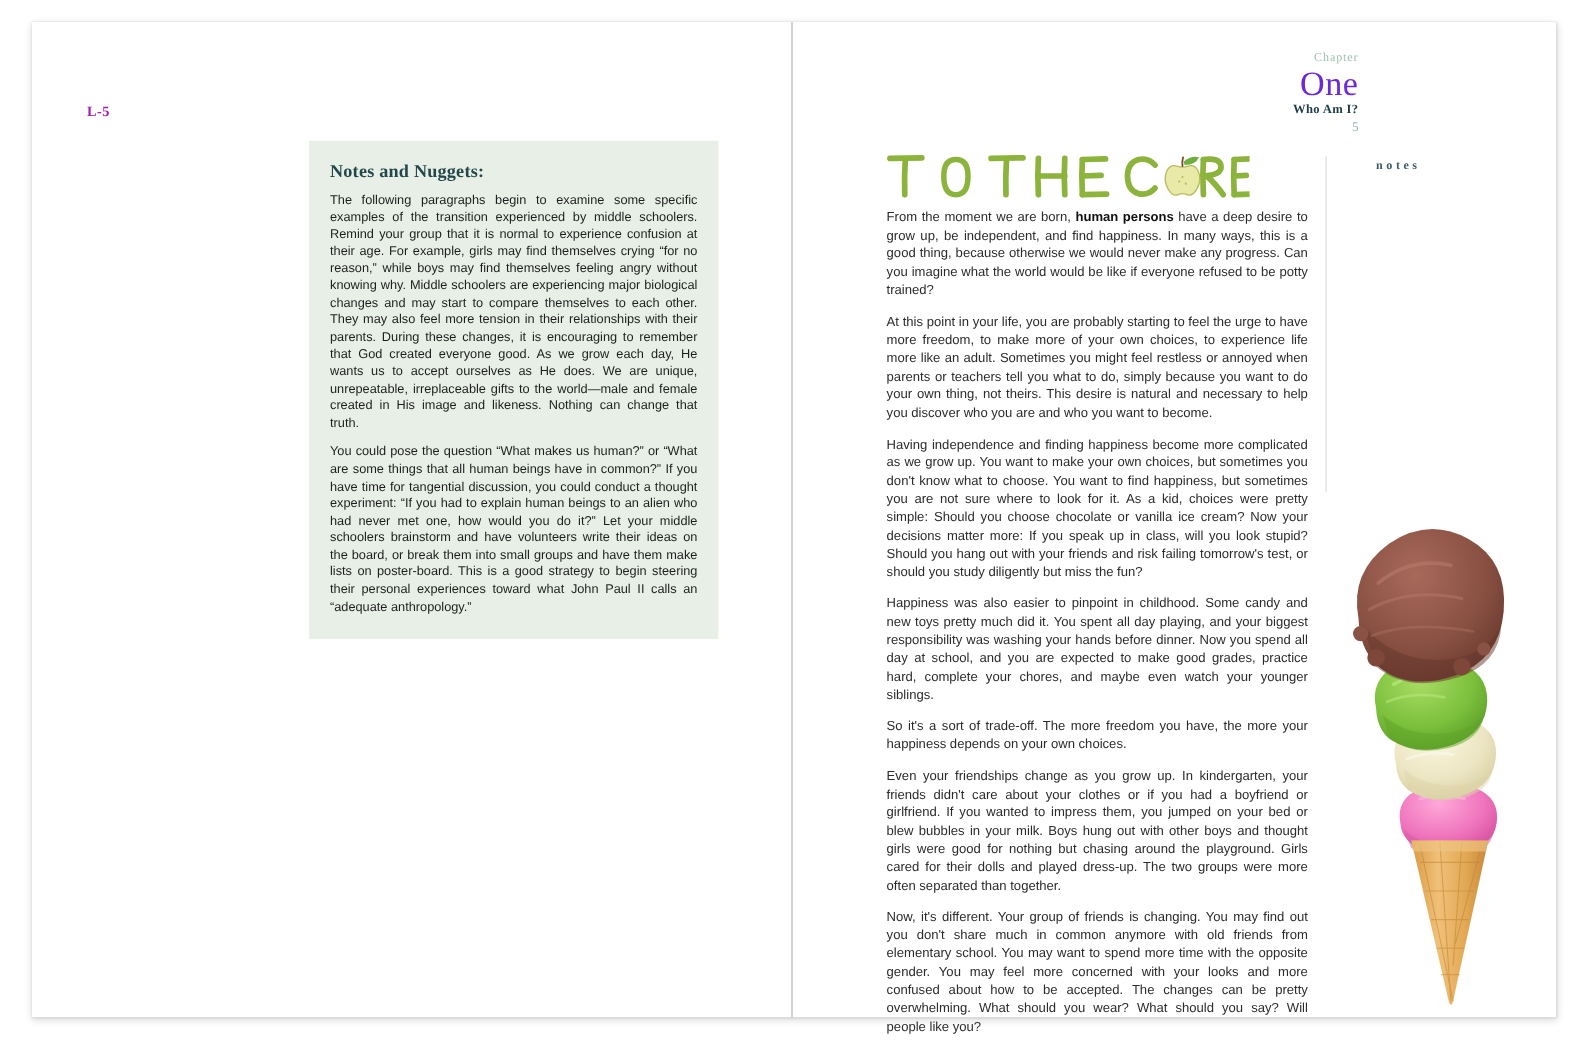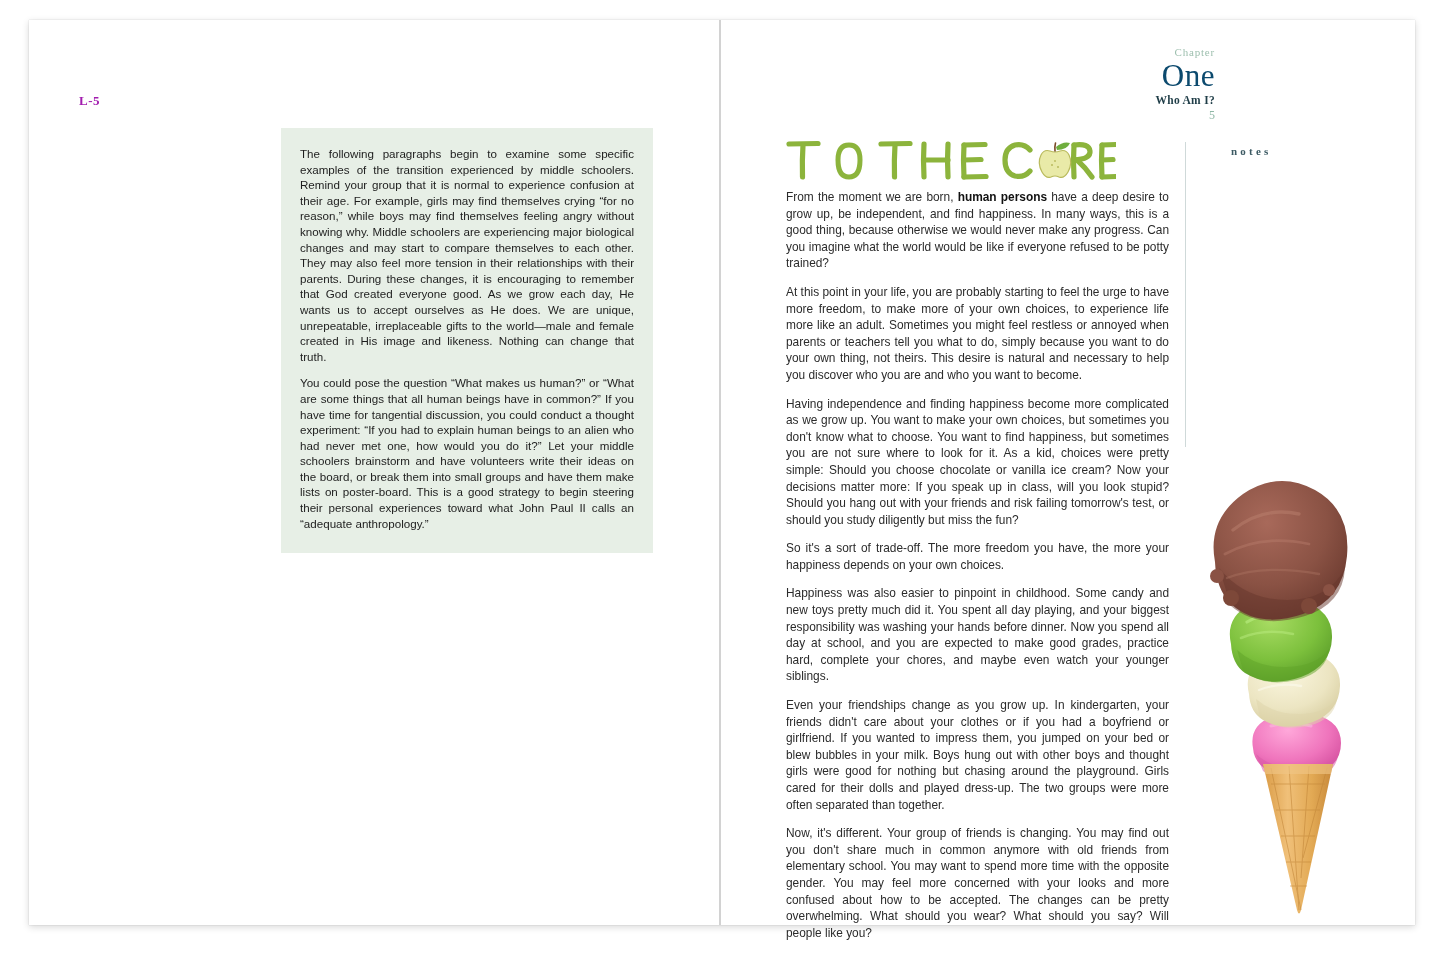--- a/index.html
+++ b/index.html
@@ -74,41 +74,41 @@
     line-height: 15.6px;
     color: #1d1d1d;
     text-align: justify;
     margin-bottom: 11px;
   }
   .nn-p:last-child { margin-bottom: 0; }
 
   
   #page-right {
     position: absolute;
-    left: 672px; top: 0;
+    left: 692px; top: 0;
     width: 570px; height: 905px;
   }
 
   
   #chapter-block {
     position: absolute;
     right: 56px;
     top: 26px;
     text-align: right;
     font-family: "Liberation Serif", serif;
   }
   #chapter-kicker {
     font-size: 11px;
     color: #9dbfae;
     letter-spacing: 0.8px;
     line-height: 13px;
   }
   #chapter-number {
     font-size: 31px;
-    color: #0c4a6e;
+    color: #6d28d9;
     line-height: 33px;
     letter-spacing: 0.5px;
   }
   #chapter-subtitle {
     font-size: 11.5px;
     font-weight: bold;
     color: #1f3d47;
     letter-spacing: 0.3px;
     line-height: 16px;
   }
@@ -188,20 +188,21 @@
 </head>
 <body>
 
 <div id="spread">
 
   <div id="page-left">
 
     <div id="folio-left">L-5</div>
 
     <div id="notes-box">
+      <div id="notes-heading">Notes and Nuggets:</div>
       <p class="nn-p">The following paragraphs begin to examine some specific examples of the transition experienced by middle schoolers. Remind your group that it is normal to experience confusion at their age. For example, girls may find themselves crying “for no reason,” while boys may find themselves feeling angry without knowing why. Middle schoolers are experiencing major biological changes and may start to compare themselves to each other. They may also feel more tension in their relationships with their parents. During these changes, it is encouraging to remember that God created everyone good. As we grow each day, He wants us to accept ourselves as He does. We are unique, unrepeatable, irreplaceable gifts to the world—male and female created in His image and likeness. Nothing can change that truth.</p>
       <p class="nn-p">You could pose the question “What makes us human?” or “What are some things that all human beings have in common?” If you have time for tangential discussion, you could conduct a thought experiment: “If you had to explain human beings to an alien who had never met one, how would you do it?” Let your middle schoolers brainstorm and have volunteers write their ideas on the board, or break them into small groups and have them make lists on poster-board. This is a good strategy to begin steering their personal experiences toward what John Paul II calls an “adequate anthropology.”</p>
     </div>
 
   </div>
 
   <div id="gutter"></div>
 
   <div id="page-right">
 
@@ -260,22 +261,22 @@
     <div id="column-rule"></div>
 
     <div id="notes-label">notes</div>
 
     <div id="body-column">
       <p class="body-p">
         <span>From the moment we are born, </span><b>human persons</b><span> have a deep desire to grow up, be independent, and find happiness. In many ways, this is a good thing, because otherwise we would never make any progress. Can you imagine what the world would be like if everyone refused to be potty trained?</span>
       </p>
       <p class="body-p">At this point in your life, you are probably starting to feel the urge to have more freedom, to make more of your own choices, to experience life more like an adult. Sometimes you might feel restless or annoyed when parents or teachers tell you what to do, simply because you want to do your own thing, not theirs. This desire is natural and necessary to help you discover who you are and who you want to become.</p>
       <p class="body-p">Having independence and finding happiness become more complicated as we grow up. You want to make your own choices, but sometimes you don't know what to choose. You want to find happiness, but sometimes you are not sure where to look for it. As a kid, choices were pretty simple: Should you choose chocolate or vanilla ice cream? Now your decisions matter more: If you speak up in class, will you look stupid? Should you hang out with your friends and risk failing tomorrow's test, or should you study diligently but miss the fun?</p>
+      <p class="body-p">Happiness was also easier to pinpoint in childhood. Some candy and new toys pretty much did it. You spent all day playing, and your biggest responsibility was washing your hands before dinner. Now you spend all day at school, and you are expected to make good grades, practice hard, complete your chores, and maybe even watch your younger siblings.</p>
       <p class="body-p">So it's a sort of trade-off. The more freedom you have, the more your happiness depends on your own choices.</p>
-      <p class="body-p">Happiness was also easier to pinpoint in childhood. Some candy and new toys pretty much did it. You spent all day playing, and your biggest responsibility was washing your hands before dinner. Now you spend all day at school, and you are expected to make good grades, practice hard, complete your chores, and maybe even watch your younger siblings.</p>
       <p class="body-p">Even your friendships change as you grow up. In kindergarten, your friends didn't care about your clothes or if you had a boyfriend or girlfriend. If you wanted to impress them, you jumped on your bed or blew bubbles in your milk. Boys hung out with other boys and thought girls were good for nothing but chasing around the playground. Girls cared for their dolls and played dress-up. The two groups were more often separated than together.</p>
       <p class="body-p">Now, it's different. Your group of friends is changing. You may find out you don't share much in common anymore with old friends from elementary school. You may want to spend more time with the opposite gender. You may feel more concerned with your looks and more confused about how to be accepted. The changes can be pretty overwhelming. What should you wear? What should you say? Will people like you?</p>
 
     </div>
 
     <div id="icecream">
       <svg width="196" height="465" viewBox="0 0 196 465">
         <defs>
           <radialGradient id="gChoc" cx="40%" cy="30%" r="75%">
             <stop offset="0%" stop-color="#a8695a"></stop>

